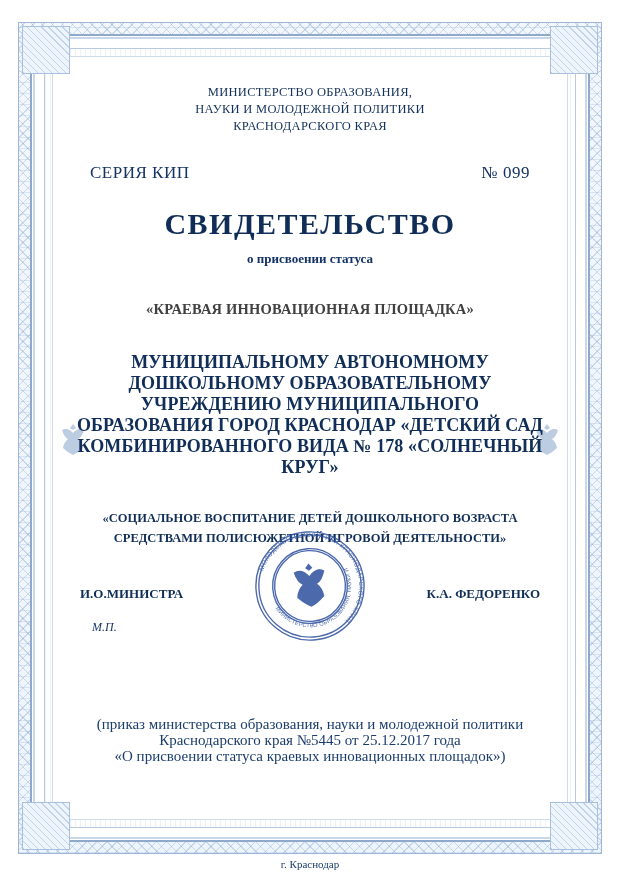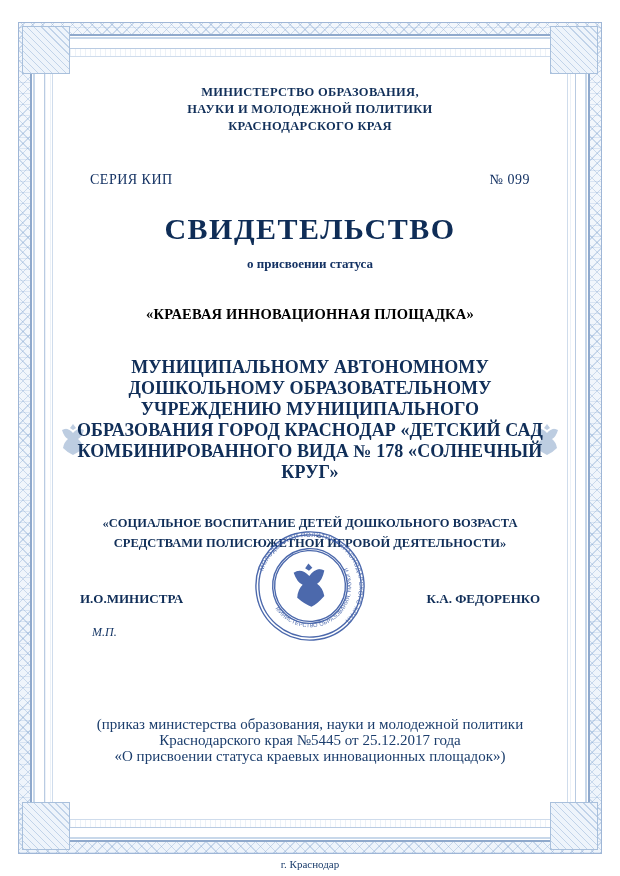--- a/index.html
+++ b/index.html
@@ -108,34 +108,34 @@
     left: 62px;
     top: 66px;
     right: 62px;
     bottom: 66px;
     text-align: center;
   }
 
   .ministry {
     margin-top: 18px;
     font-size: 12.5px;
-    font-weight: bold;
+    font-weight: normal;
     letter-spacing: 0.3px;
     line-height: 17px;
     color: #12305a;
   }
   .ministry div { white-space: nowrap; }
 
   .serial-row {
-    margin-top: 37px;
+    margin-top: 28px;
     display: flex;
     justify-content: space-between;
     align-items: baseline;
     padding: 0 28px;
-    font-size: 14px;
+    font-size: 17px;
     letter-spacing: 0.5px;
     color: #143263;
     text-align: right;
   }
 
   .title {
     margin-top: 24px;
     font-size: 30px;
     font-weight: bold;
     letter-spacing: 1.5px;
@@ -146,21 +146,21 @@
     font-size: 13px;
     font-weight: bold;
     color: #143263;
   }
 
   .status-name {
     margin-top: 34px;
     font-size: 14.5px;
     font-weight: bold;
     letter-spacing: 0.2px;
-    color: #000000;
+    color: #404040;
   }
 
   .recipient {
     margin-top: 34px;
     font-size: 18px;
     font-weight: bold;
     line-height: 21px;
     letter-spacing: 0.1px;
     padding: 0 12px;
     color: #102e58;

